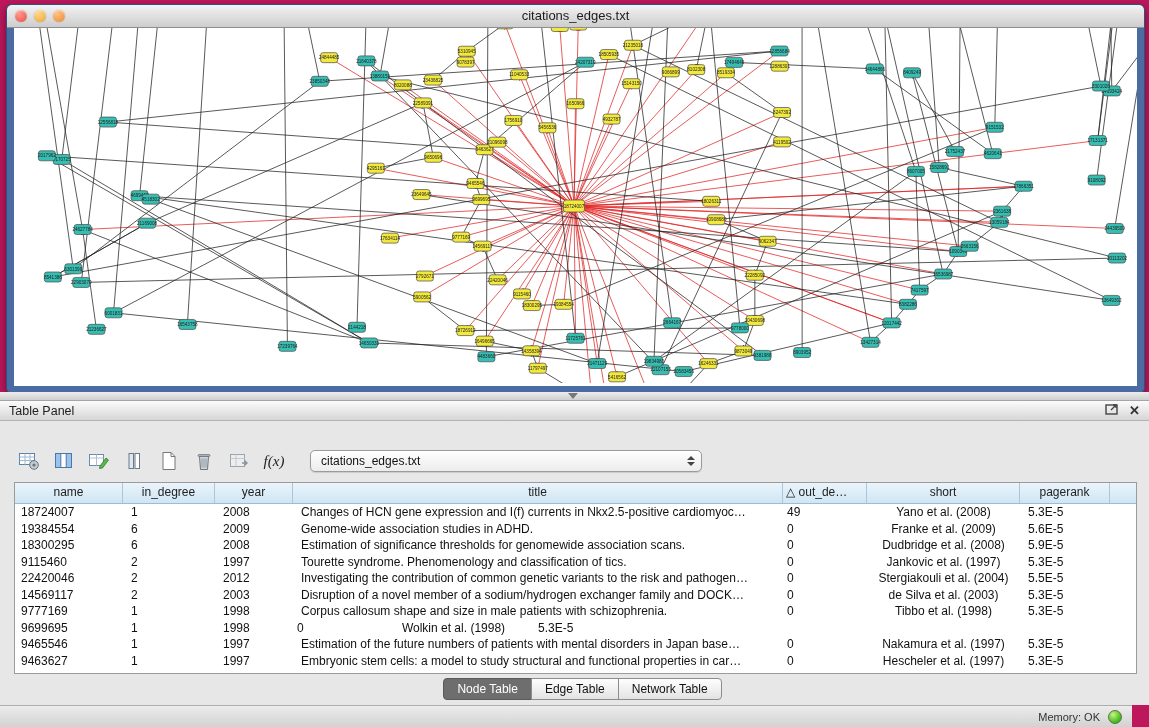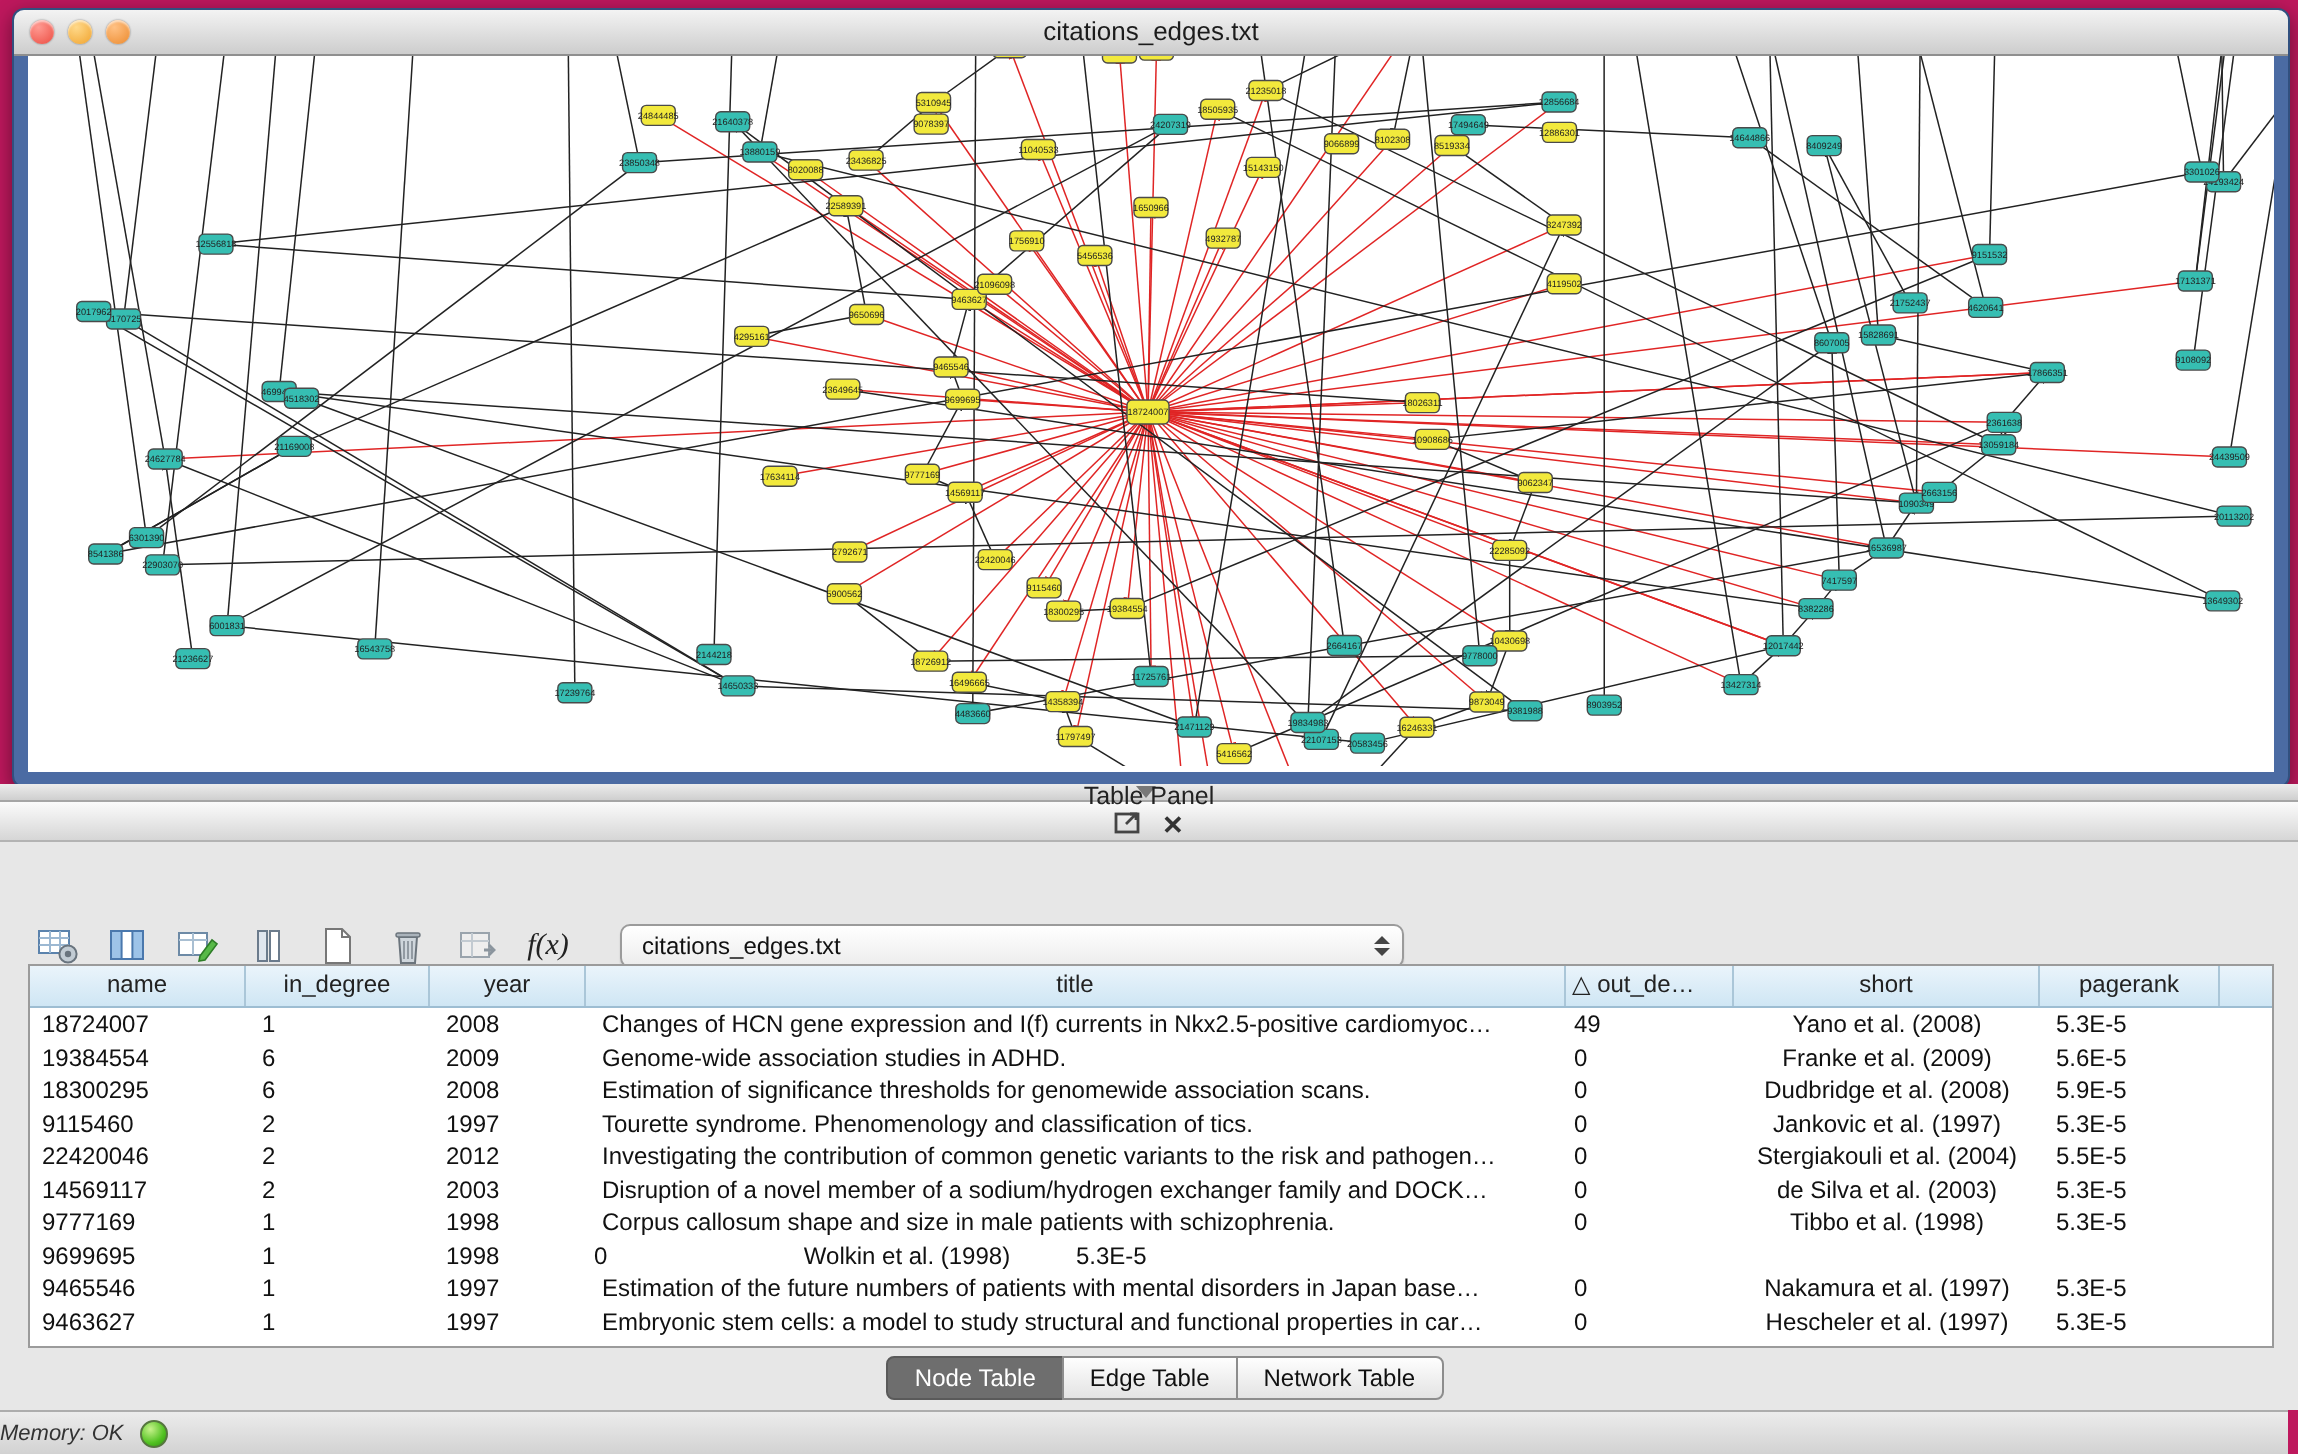--- a/index.html
+++ b/index.html
@@ -28,26 +28,26 @@
     background:linear-gradient(#ececec,#cfcfcf);}
   .divider .grip{position:absolute;left:568px;top:1px;width:0;height:0;
     border-left:5px solid transparent;border-right:5px solid transparent;
     border-top:6px solid #787878;cursor:row-resize;}
 
   
   .table-panel{position:absolute;left:0;top:400px;right:0;bottom:22px;background:#e7e7e7;}
   .panel-header{position:absolute;left:0;top:0;right:0;height:21px;
     background:linear-gradient(#fbfbfb,#d6d6d6);border-top:1px solid #a5a5a5;
     border-bottom:1px solid #b3b3b3;display:flex;align-items:center;
-    justify-content:flex-end;padding:0 9px;box-sizing:border-box;
-    font-size:12.5px;color:#222;flex-direction:column;}
+    justify-content:space-between;padding:0 9px;box-sizing:border-box;
+    font-size:12.5px;color:#222;}
   .ph-icons{display:flex;align-items:center;gap:10px;}
   .ph-icons .x{font-size:13px;font-weight:bold;color:#333;cursor:pointer;line-height:1;}
 
-  .toolbar{position:absolute;left:16px;top:60px;right:14px;height:26px;
+  .toolbar{position:absolute;left:16px;top:48px;right:14px;height:26px;
     display:flex;align-items:center;gap:9px;}
   .tbtn{width:26px;height:24px;display:flex;align-items:center;justify-content:center;cursor:pointer;}
   .fx{font-family:"Liberation Serif",serif;font-style:italic;font-size:15px;color:#222;}
   .dropdown{margin-left:14px;width:392px;height:22px;box-sizing:border-box;
     border:1px solid #9b9b9b;border-radius:5px;background:linear-gradient(#ffffff,#ececec);
     display:flex;align-items:center;justify-content:space-between;
     padding:0 6px 0 10px;font-size:12px;color:#111;cursor:pointer;
     box-shadow:0 1px 1px rgba(0,0,0,.12);}
   .dd-arrows{display:flex;flex-direction:column;gap:2px;}
   .dd-arrows i{display:block;width:0;height:0;border-left:4px solid transparent;border-right:4px solid transparent;}
@@ -70,24 +70,24 @@
   .a4{padding-left:4px}.a5{text-align:center}.a6{padding-left:8px}
 
   .tabs-row{position:absolute;left:0;right:0;top:278px;display:flex;justify-content:center;}
   .tab{padding:3px 13px;font-size:12px;color:#111;cursor:pointer;
     background:linear-gradient(#fefefe,#e3e3e3);border:1px solid #8d8d8d;margin-left:-1px;}
   .tab:first-child{border-radius:4px 0 0 4px;margin-left:16px;}
   .tab:last-child{border-radius:0 4px 4px 0;}
   .tab.selected{background:#6e6e6e;color:#fff;border-color:#5a5a5a;}
 
   
-  .status-bar{position:absolute;left:0;right:5px;bottom:0;height:22px;
+  .status-bar{position:absolute;left:0;right:17px;bottom:0;height:22px;
     background:linear-gradient(#ececec,#d2d2d2);border-top:1px solid #adadad;
-    display:flex;align-items:center;gap:8px;
-    padding-right:10px;box-sizing:border-box;font-size:11px;color:#333;font-style:italic;}
+    display:flex;align-items:center;justify-content:flex-end;gap:8px;
+    padding-right:10px;box-sizing:border-box;font-size:11px;color:#333;}
   .mem-dot{width:12px;height:12px;border-radius:50%;border:1px solid #56763f;
     background:radial-gradient(circle at 35% 30%,#c7f28b,#52c222 60%,#2f8e10);}
 </style>
 </head>
 <body>
 
 <div class="stage">
 
   <div class="net-window">
     <div class="titlebar">

